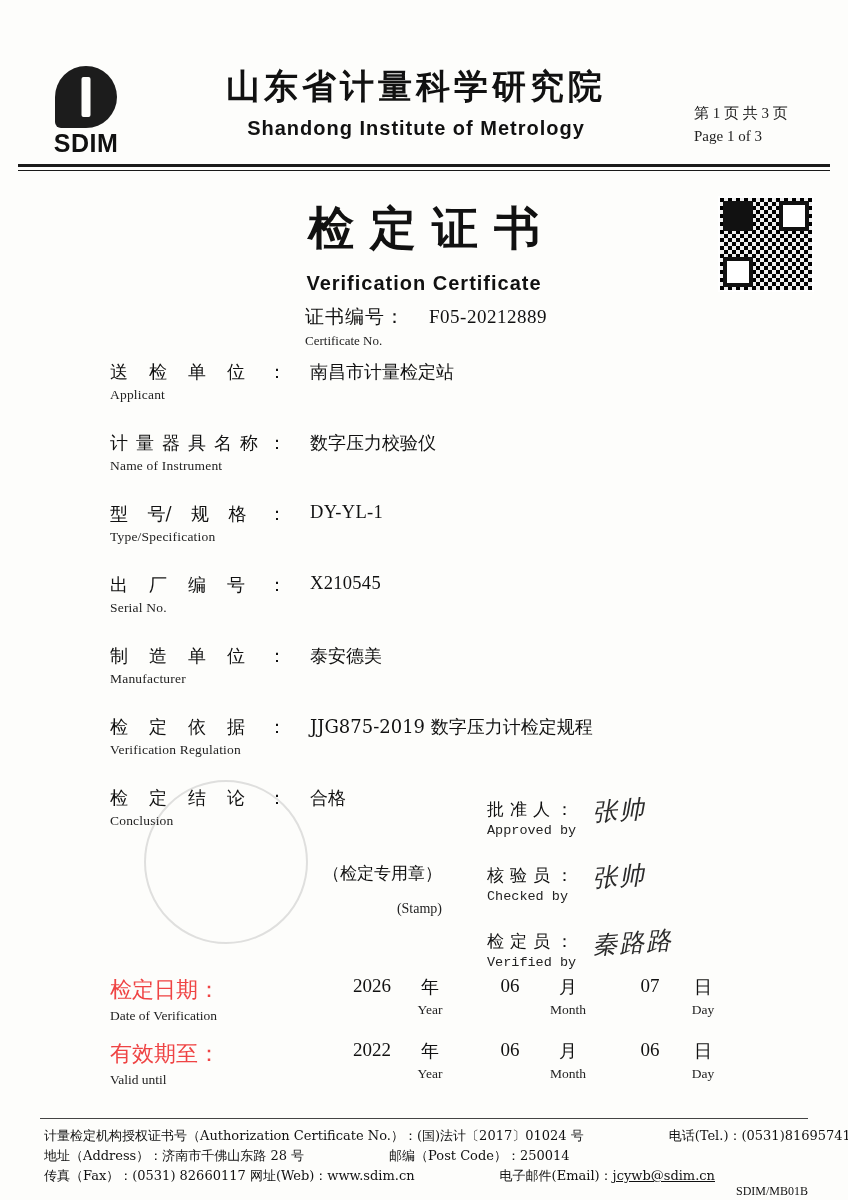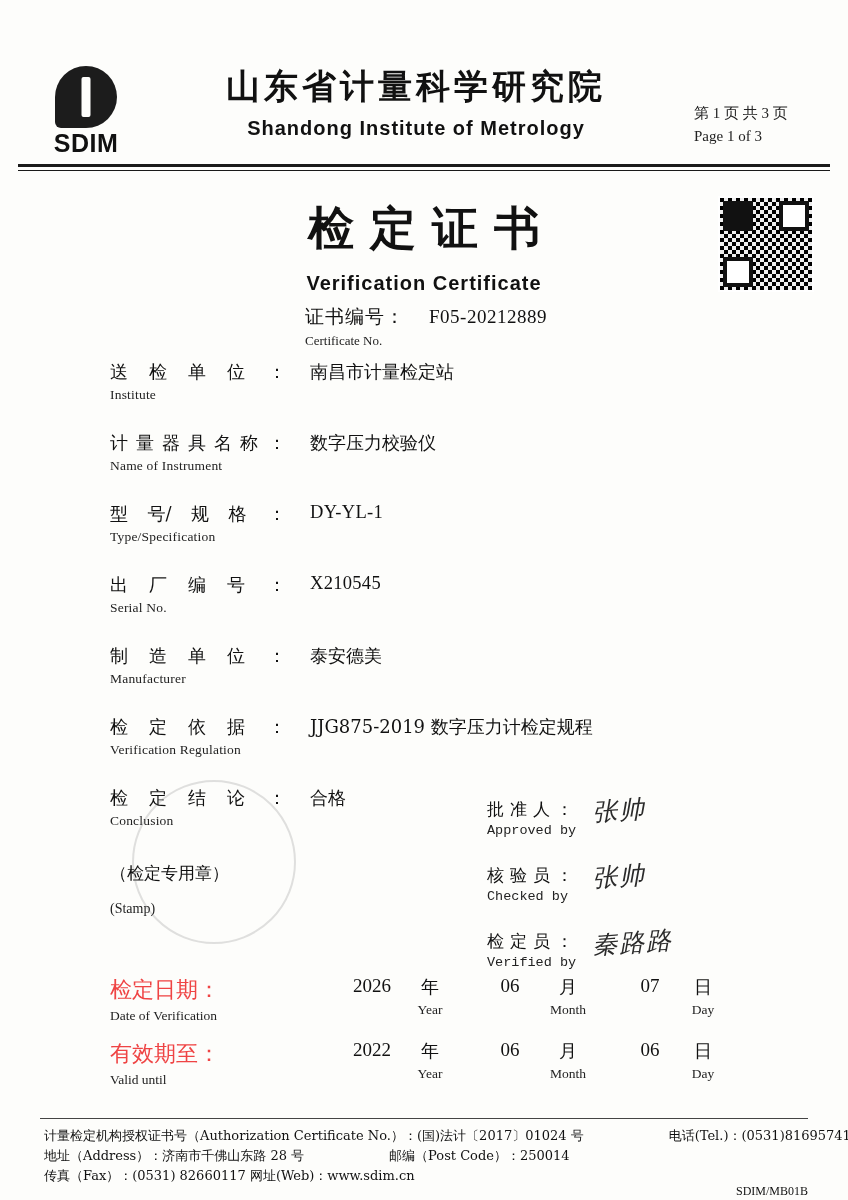--- a/index.html
+++ b/index.html
@@ -244,23 +244,23 @@
   .field-value.latin {
     font-family: "Liberation Serif", serif;
     font-size: 18.5px;
     letter-spacing: 0.3px;
   }
 
   
   .stamp-area {
     position: absolute;
     top: 800px;
-    left: 110px;
+    left: 122px;
     width: 320px;
-    text-align: left;
+    text-align: right;
   }
   .stamp-ghost {
     position: absolute;
     left: 22px;
     top: -20px;
     width: 160px;
     height: 160px;
     border: 2px solid rgba(120,120,120,0.22);
     border-radius: 50%;
   }
@@ -444,21 +444,21 @@
 
     <div class="field">
       <div class="field-labels">
         <div class="label-cn">
           <span>送</span>
           <span>检</span>
           <span>单</span>
           <span>位</span>
           <span class="colon">：</span>
         </div>
-        <div class="label-en">Institute</div>
+        <div class="label-en">Applicant</div>
       </div>
       <div class="field-value">南昌市计量检定站</div>
     </div>
 
     <div class="field">
       <div class="field-labels">
         <div class="label-cn">
           <span>计</span>
           <span>量</span>
           <span>器</span>
@@ -658,17 +658,18 @@
     <div class="footer-line">
       <span class="footer-left cn">计量检定机构授权证书号（Authorization Certificate No.）：(国)法计〔2017〕01024 号</span>
       <span class="footer-right cn">电话(Tel.)：(0531)81695741</span>
     </div>
     <div class="footer-line">
       <span class="footer-left cn">地址（Address）：济南市千佛山东路 28 号</span>
       <span class="footer-right cn">邮编（Post Code）：250014</span>
     </div>
     <div class="footer-line">
       <span class="footer-left cn">传真（Fax）：(0531) 82660117  网址(Web)：www.sdim.cn</span>
+      <span class="footer-right cn"><span>电子邮件(Email)：</span><a class="mail" href="#">jcywb@sdim.cn</a></span>
     </div>
   </div>
   <div class="footer-code">SDIM/MB01B</div>
 
 </div>
 
 </body></html>

